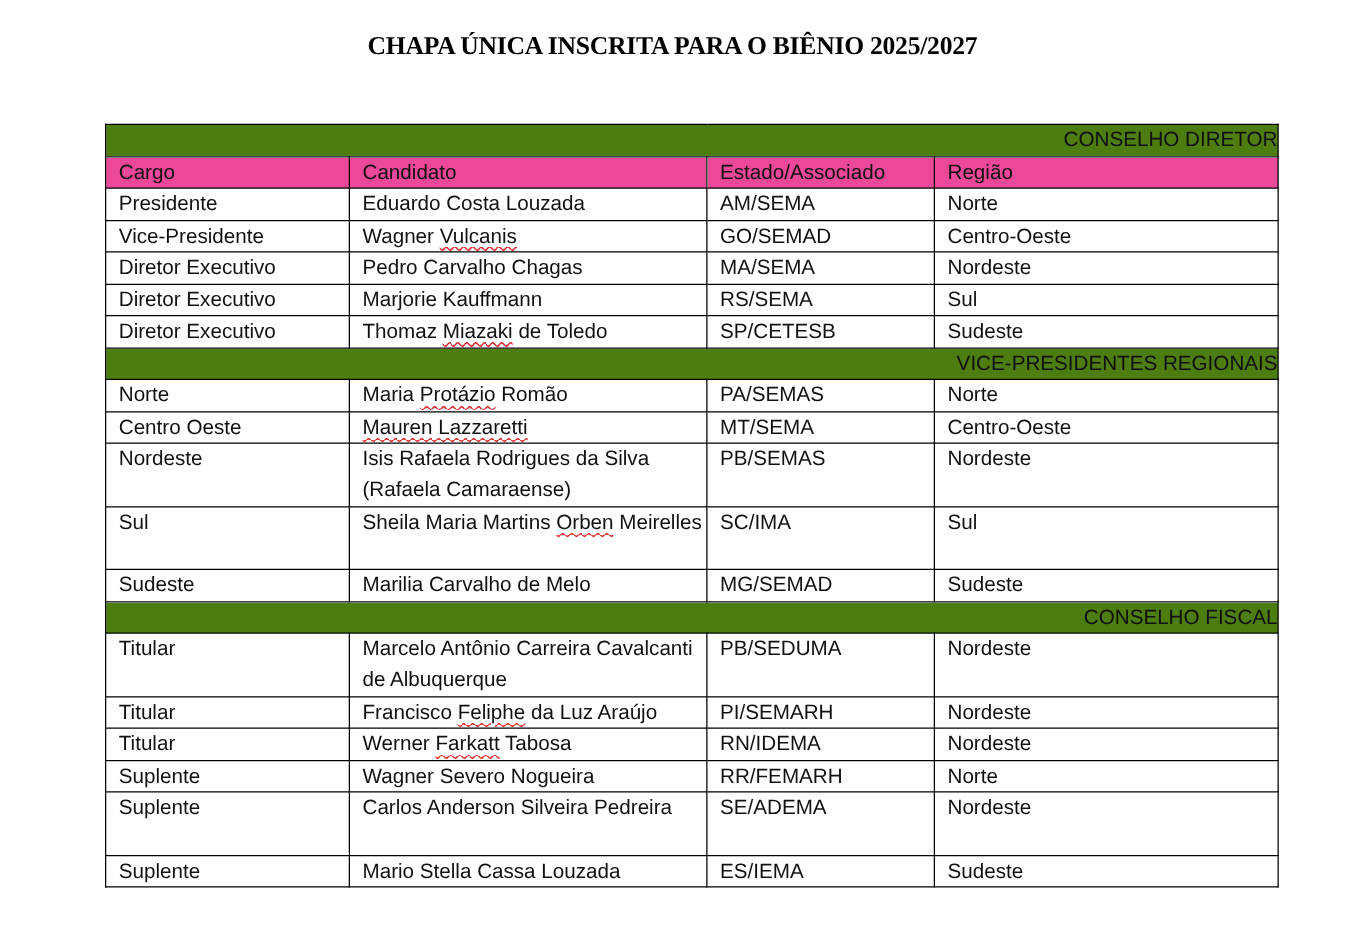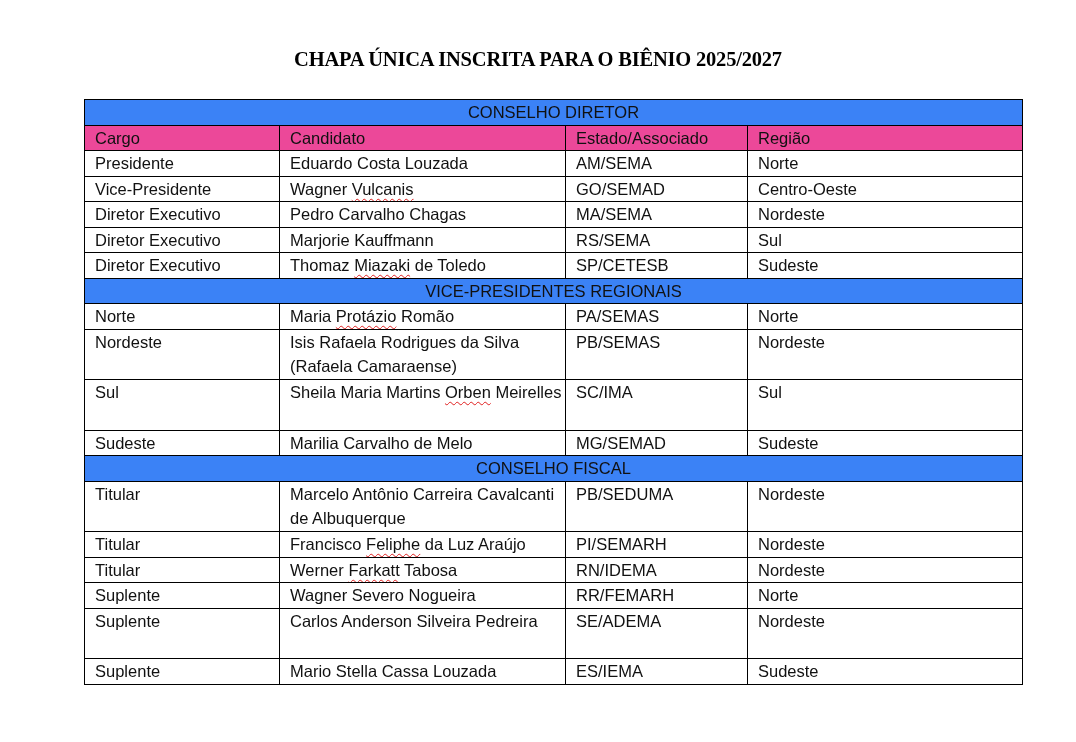--- a/index.html
+++ b/index.html
@@ -1,33 +1,33 @@
 <!DOCTYPE html>
 <html><head>
 <meta charset="utf-8">
 <style>
   html, body { margin: 0; padding: 0; background: #ffffff; }
   body { width: 1076px; height: 742px; position: relative; overflow: hidden; }
   .title {
     position: absolute; left: 0; top: 26px; width: 1076px; text-align: center;
     font-family: "Liberation Serif", "DejaVu Serif", serif; font-weight: bold;
-    font-size: 20.5px; color: #000; letter-spacing: -0.2px; margin-top: 22px;
+    font-size: 20.5px; color: #000; letter-spacing: -0.2px;
   }
   table.chapa {
     position: absolute; left: 84px; top: 99px; width: 938px;
     border-collapse: collapse; table-layout: fixed;
     font-family: "Liberation Sans", "DejaVu Sans", sans-serif; font-size: 16.5px; color: #111;
   }
   table.chapa td, table.chapa th {
     border: 1px solid #000; padding: 0 0 0 10px; vertical-align: top;
     line-height: 24.5px; height: 24.5px; font-weight: normal; text-align: left;
     overflow: hidden; white-space: normal;
   }
   tr.section td {
-    background: #3b82f6; text-align: center; padding: 0; height: 24.5px;
+    background: #4d7c0f; text-align: right; padding: 0; height: 24.5px;
   }
   tr.header th { background: #ec4899; }
   tr.double td { height: 49.5px; }
   .spell {
     text-decoration: underline wavy #e02020; text-decoration-thickness: 1px;
     text-underline-offset: 3px;
   }
   col.c1 { width: 195px; } col.c2 { width: 286px; } col.c3 { width: 182px; } col.c4 { width: 275px; }
 </style>
 </head>
@@ -86,20 +86,26 @@
 
     <tr class="section">
       <td colspan="4">VICE-PRESIDENTES REGIONAIS</td>
     </tr>
     <tr>
       <td>Norte</td>
       <td><span>Maria </span><span class="spell">Protázio</span><span> Romão</span></td>
       <td>PA/SEMAS</td>
       <td>Norte</td>
     </tr>
+    <tr>
+      <td>Centro Oeste</td>
+      <td><span></span><span class="spell">Mauren Lazzaretti</span><span></span></td>
+      <td>MT/SEMA</td>
+      <td>Centro-Oeste</td>
+    </tr>
     <tr class="double">
       <td>Nordeste</td>
       <td>Isis Rafaela Rodrigues da Silva (Rafaela Camaraense)</td>
       <td>PB/SEMAS</td>
       <td>Nordeste</td>
     </tr>
     <tr class="double">
       <td>Sul</td>
       <td><span>Sheila Maria Martins </span><span class="spell">Orben</span><span> Meirelles</span></td>
       <td>SC/IMA</td>

